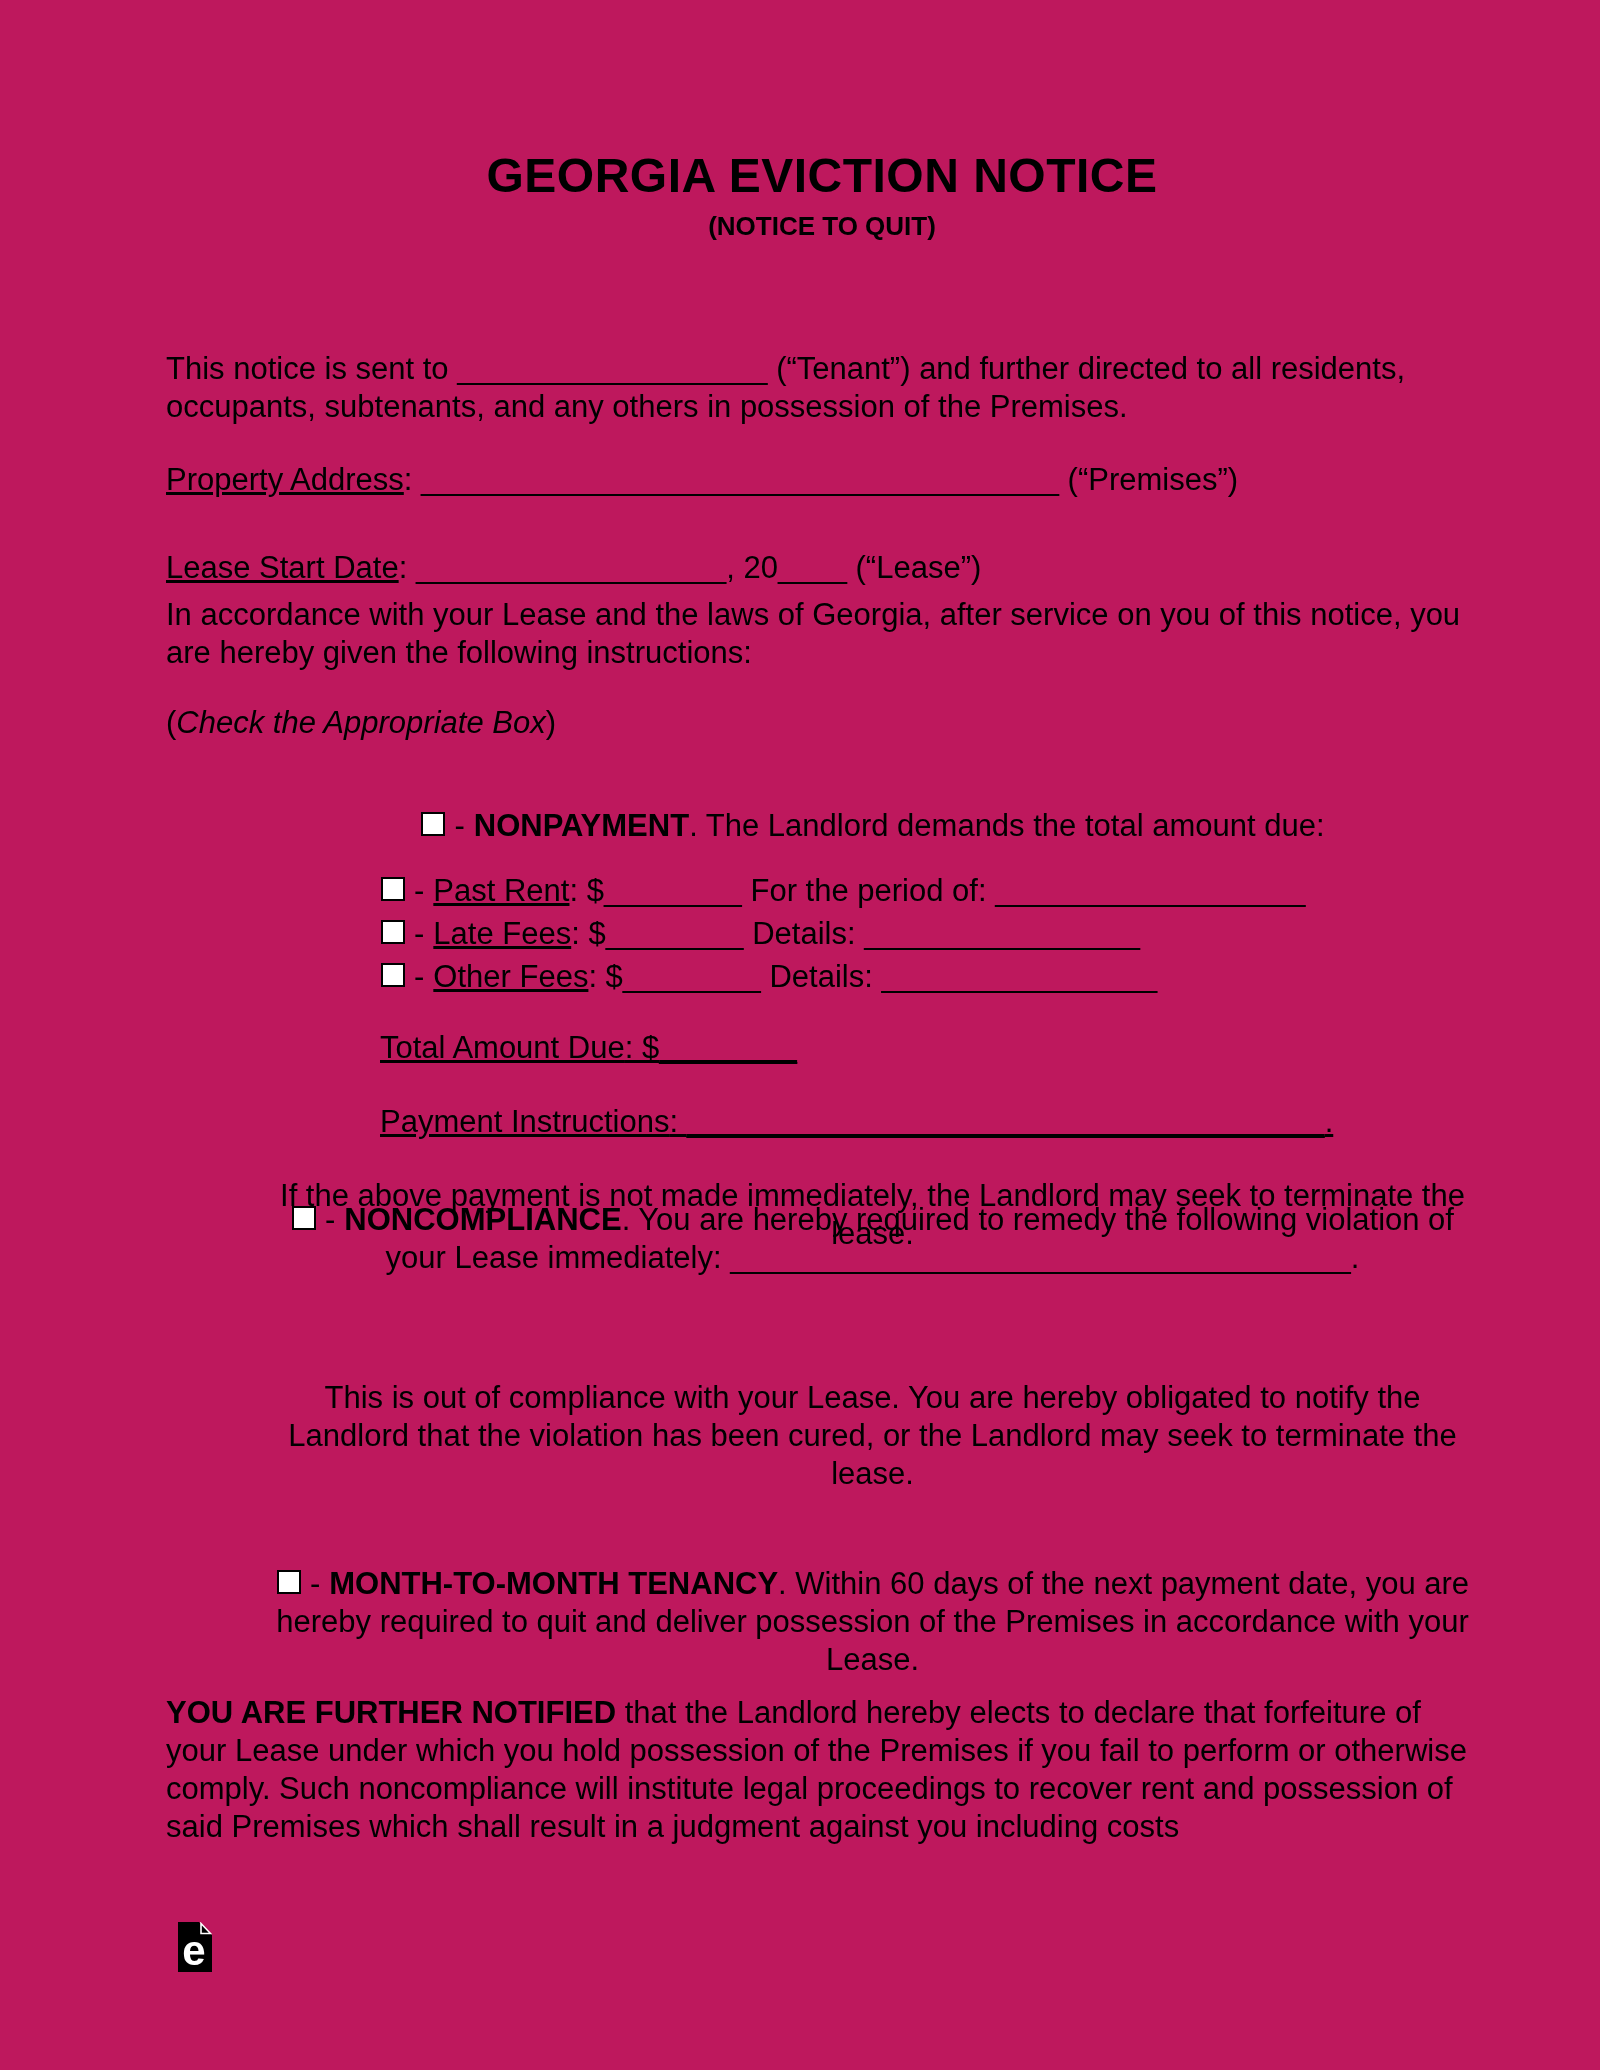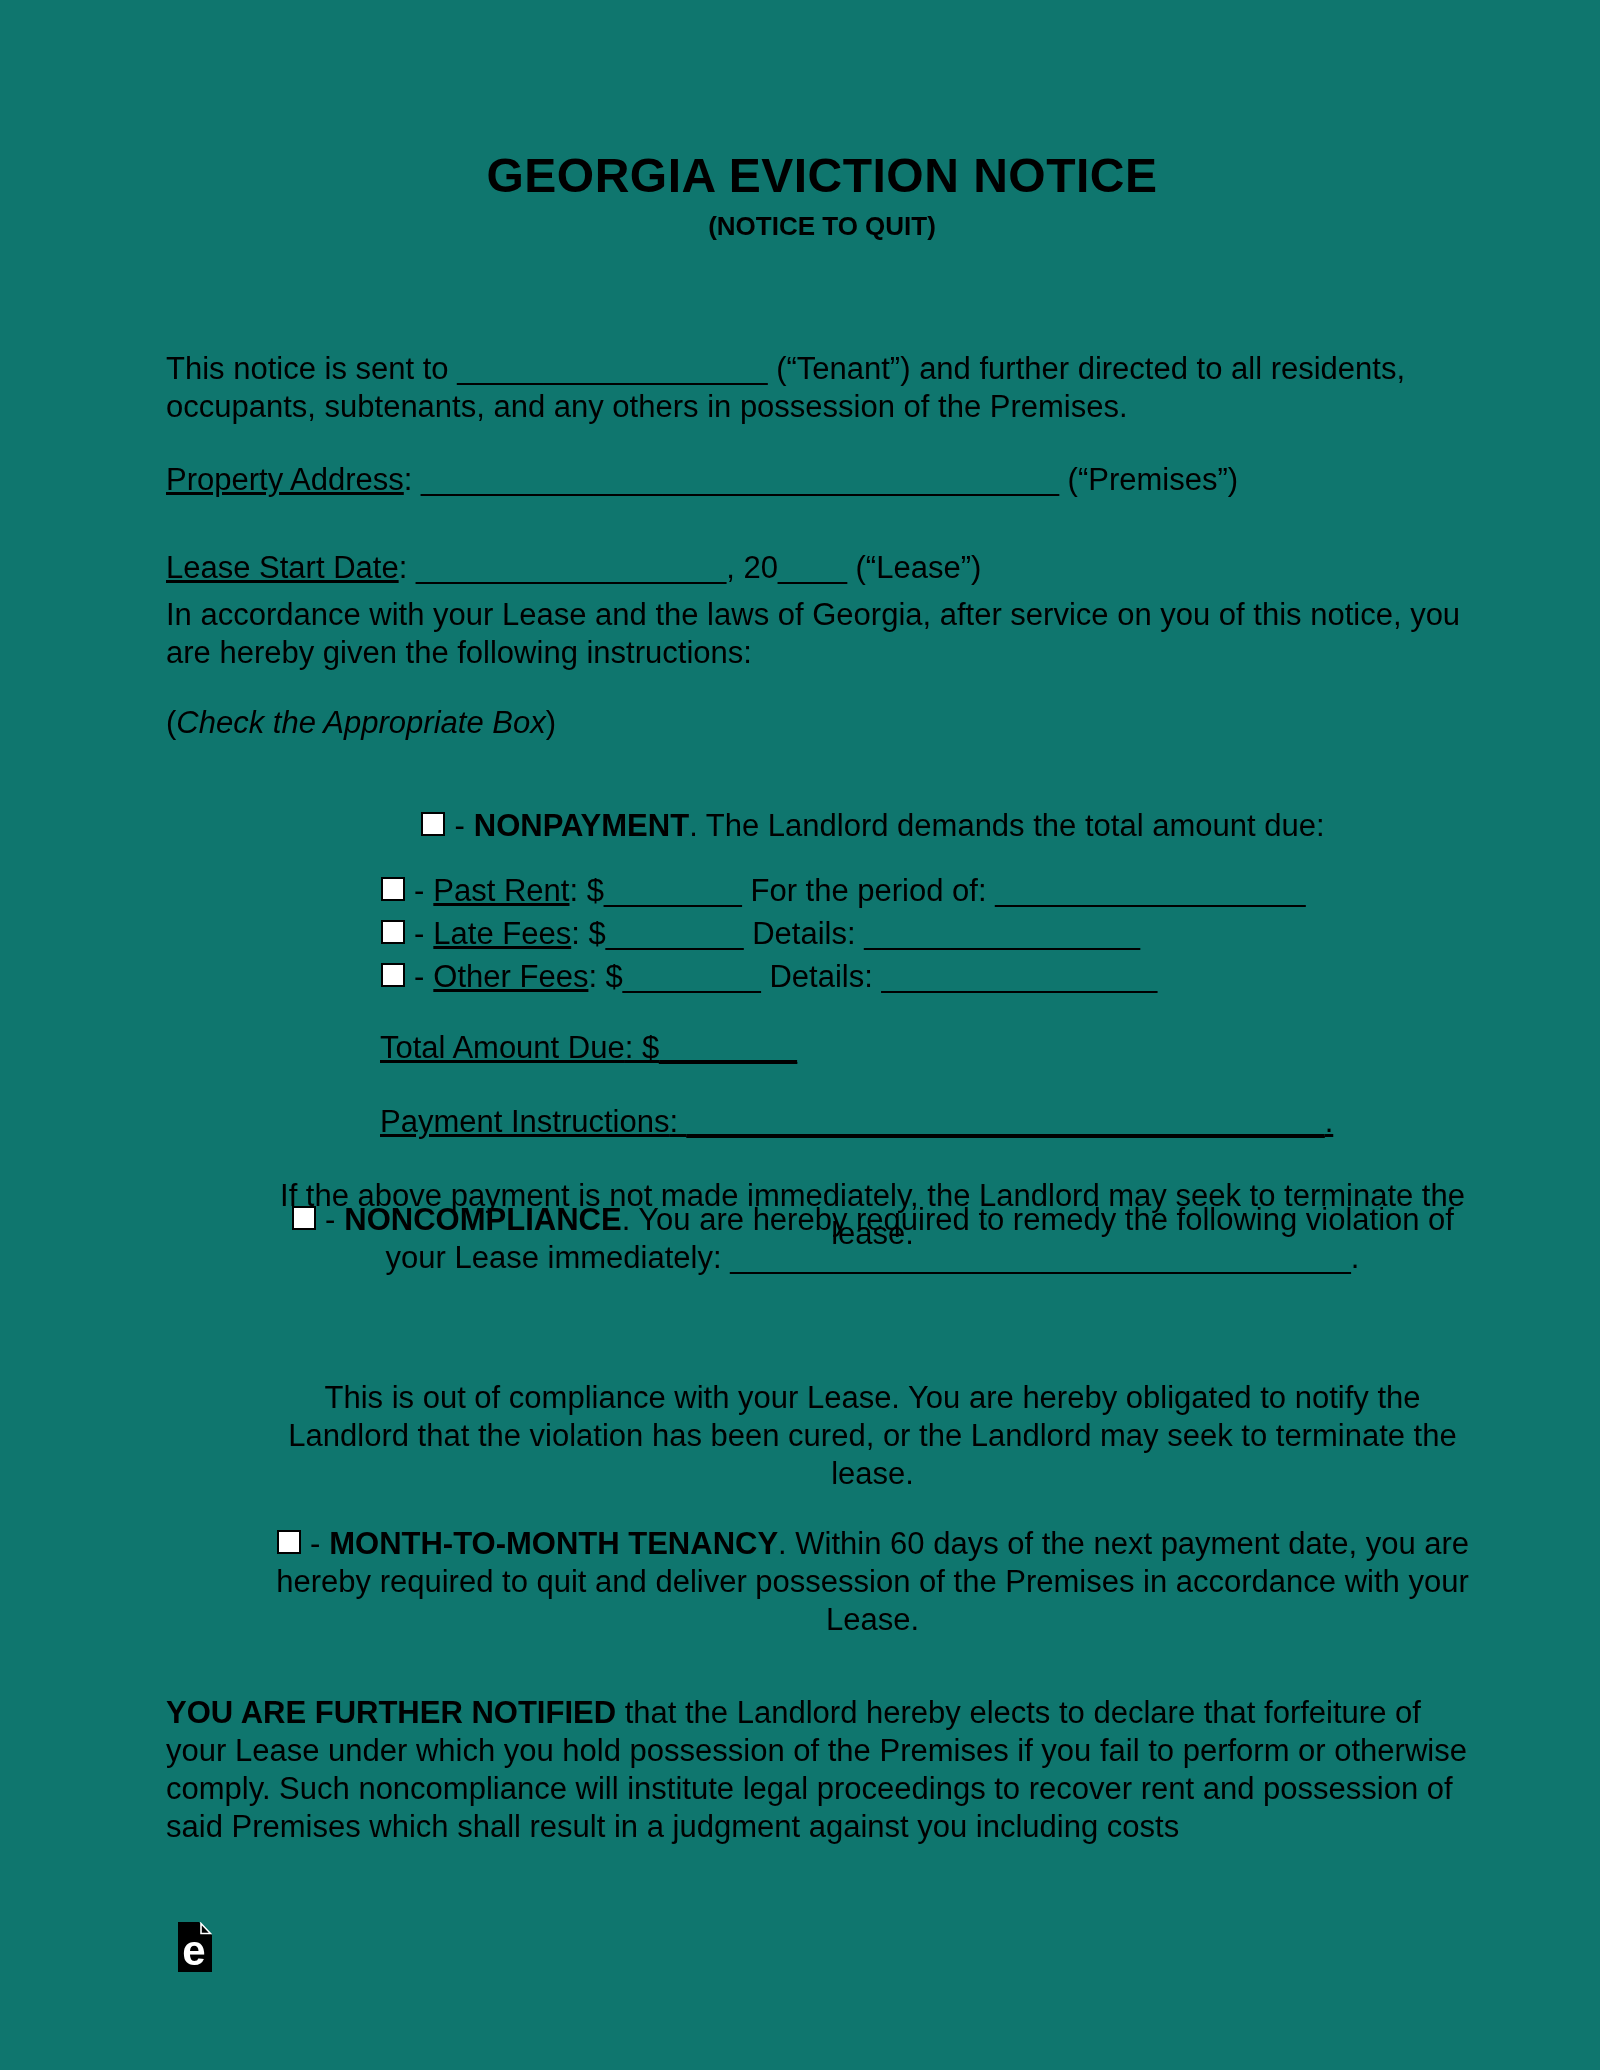--- a/index.html
+++ b/index.html
@@ -1,19 +1,19 @@
 <!DOCTYPE html>
 <html><head>
 <meta charset="utf-8">
 <style>
   html,body{margin:0;padding:0;background:#e8e8e8;}
   .page{
     position:relative;
     width:1600px;height:2070px;
-    background:#0f766e;
+    background:#be185d;
     font-family:"Liberation Sans","DejaVu Sans",sans-serif;
     font-size:31px;line-height:38px;
     color:#000;
     overflow:hidden;
     margin:0 auto;
   }
   .para{position:absolute;}
   .m0{left:166px;width:1312px;}
   .m1{left:267px;width:1211px;text-align:center;}
   .m2{left:360px;width:1118px;margin-left:20px;}
@@ -89,21 +89,21 @@
   </div>
 
   <div class="para m1" style="top:1177px">If the above payment is not made immediately, the Landlord may seek to terminate the lease.</div>
 
   <div class="para m1" style="top:1201px">
     <span class="cb"></span><span class="dash">-</span><span class="b">NONCOMPLIANCE</span><span>. You are hereby required to remedy the following violation of your Lease immediately: </span><span>____________________________________</span><span>.</span>
   </div>
 
   <div class="para m1" style="top:1379px">This is out of compliance with your Lease. You are hereby obligated to notify the Landlord that the violation has been cured, or the Landlord may seek to terminate the lease.</div>
 
-  <div class="para m1" style="top:1525px">
+  <div class="para m1" style="top:1565px">
     <span class="cb"></span><span class="dash">-</span><span class="b">MONTH-TO-MONTH TENANCY</span><span>. Within 60 days of the next payment date, you are hereby required to quit and deliver possession of the Premises in accordance with your Lease.</span>
   </div>
 
   <div class="para m0" style="top:1694px">
     <span class="b">YOU ARE FURTHER NOTIFIED</span><span> that the Landlord hereby elects to declare that forfeiture of your Lease under which you hold possession of the Premises if you fail to perform or otherwise comply. Such noncompliance will institute legal proceedings to recover rent and possession of said Premises which shall result in a judgment against you including costs</span>
   </div>
 
   <div class="logo">
     <svg width="34" height="50" viewBox="0 0 34 50">
       <path d="M0 0 H21 L34 13 V50 H0 Z" fill="#000"></path>

